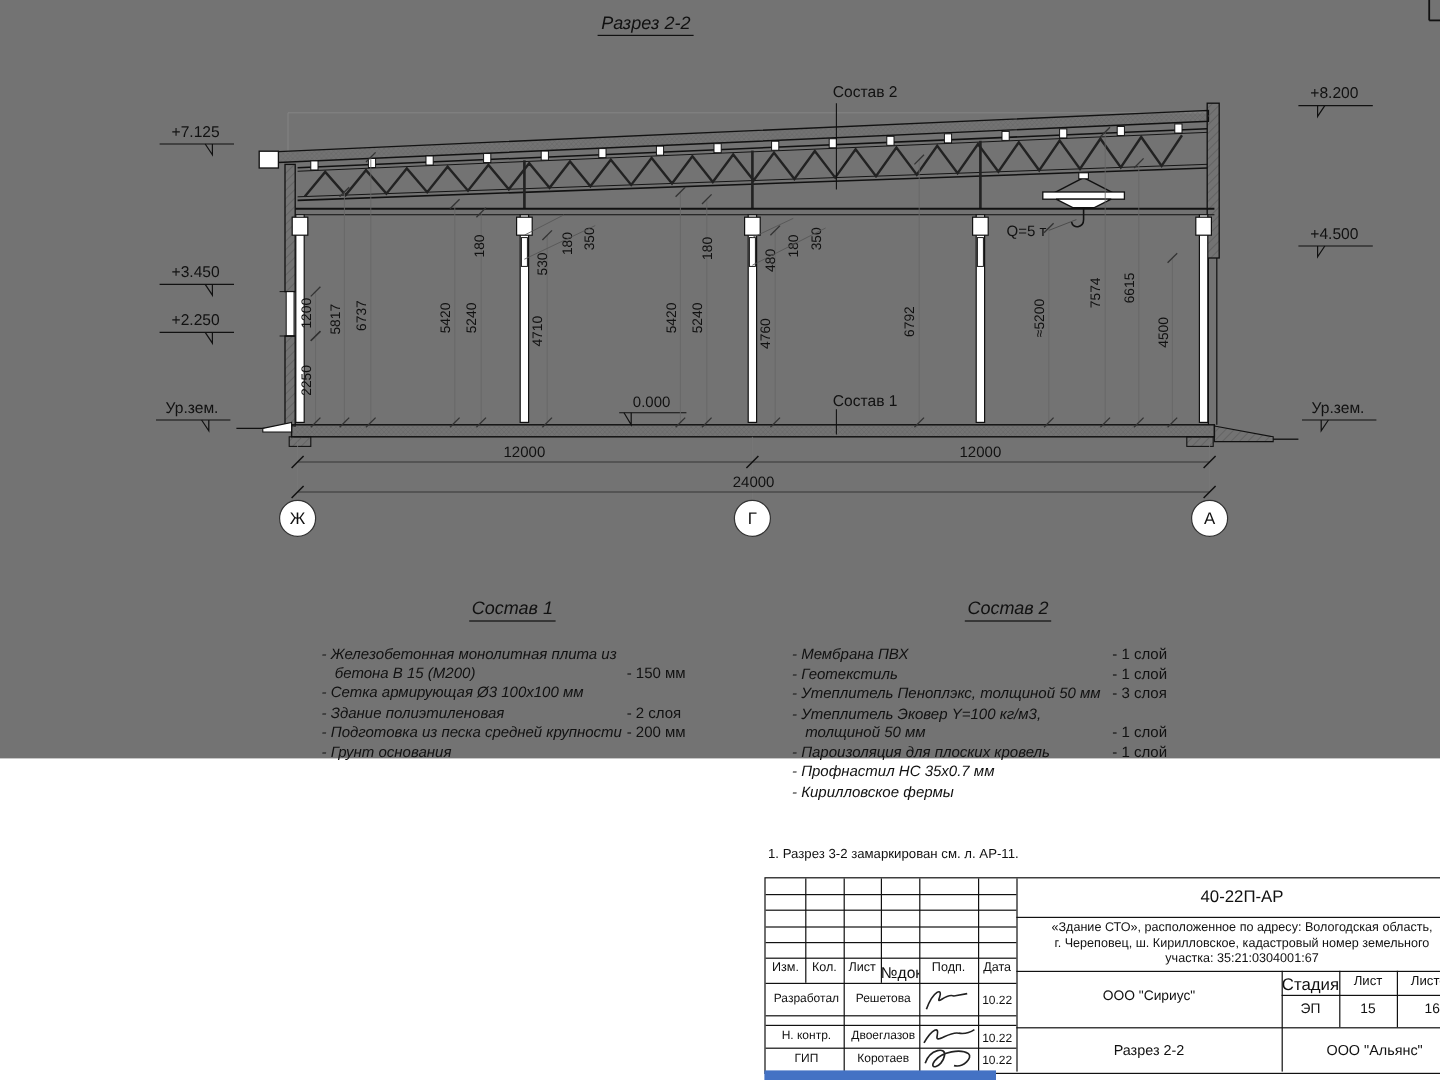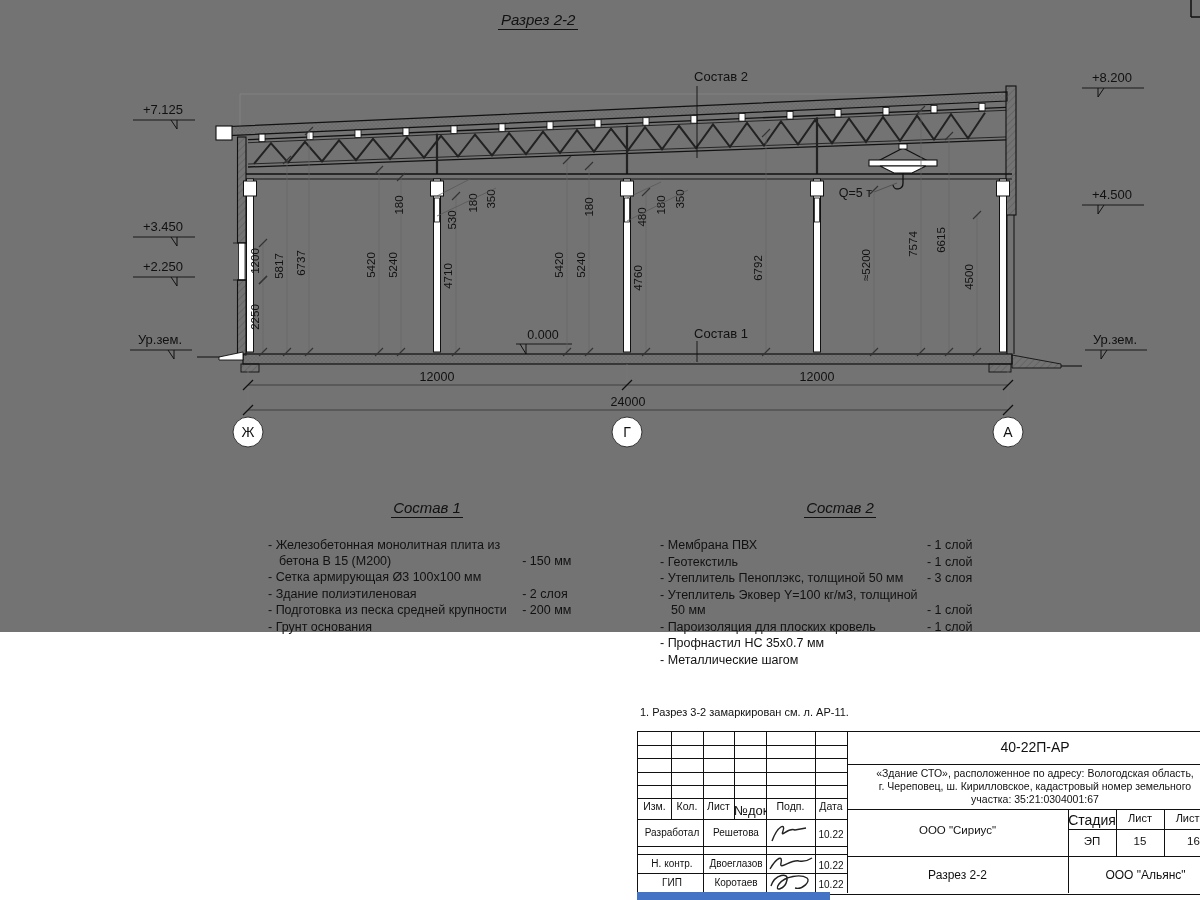--- a/index.html
+++ b/index.html
@@ -8,21 +8,21 @@
   .abs{position:absolute;}
   .sheet{position:absolute;left:0;top:0;width:1200px;height:632px;background:#737373;}
   svg text{font-family:"Liberation Sans", sans-serif;fill:#111;}
   .dwg-title{position:absolute;left:498px;top:11px;font-size:15px;font-style:italic;
              border-bottom:1.2px solid #111;padding:0 3px 1px 3px;}
   .comp-heading{position:absolute;top:499px;width:110px;text-align:center;font-size:15px;
                 font-style:italic;}
   .comp-heading span{border-bottom:1.2px solid #111;padding:0 2px 1px 2px;}
   .mat-list{position:absolute;top:538px;font-size:12.5px;line-height:15.5px;}
   .mat-row{display:flex;margin-bottom:1px;}
-  .mat-name{padding-left:11px;text-indent:-11px;}
+  .mat-name{padding-left:11px;text-indent:-11px;font-style:italic;}
   .mat-val{display:flex;align-items:flex-end;white-space:nowrap;}
   #comp1-list{left:268px;width:332px;}
   #comp1-list .mat-name{width:250px;}
   #comp1-list .mat-val{width:80px;}
   #comp2-list{left:660px;width:345px;}
   #comp2-list .mat-name{width:262px;}
   #comp2-list .mat-val{width:80px;}
   .note{position:absolute;left:640px;top:706px;font-size:11px;}
   
   .tb{position:absolute;left:637px;top:731px;width:585px;height:164px;
@@ -336,21 +336,21 @@
       </div>
       <div class="mat-row">
         <div class="mat-name">- Пароизоляция для плоских кровель</div>
         <div class="mat-val">- 1 слой</div>
       </div>
       <div class="mat-row">
         <div class="mat-name">- Профнастил НС 35x0.7 мм</div>
         <div class="mat-val"></div>
       </div>
       <div class="mat-row">
-        <div class="mat-name">- Металлические шагом</div>
+        <div class="mat-name">- Кирилловское фермы</div>
         <div class="mat-val"></div>
       </div>
     </div>
 
   <div class="note">1. Разрез 3-2 замаркирован см. л. АР-11.</div>
 
   <div class="tb">
 
     <div class="vl" style="left:209px;top:0;height:161px"></div>
     <div class="vl" style="left:33px;top:0;height:87px"></div>

